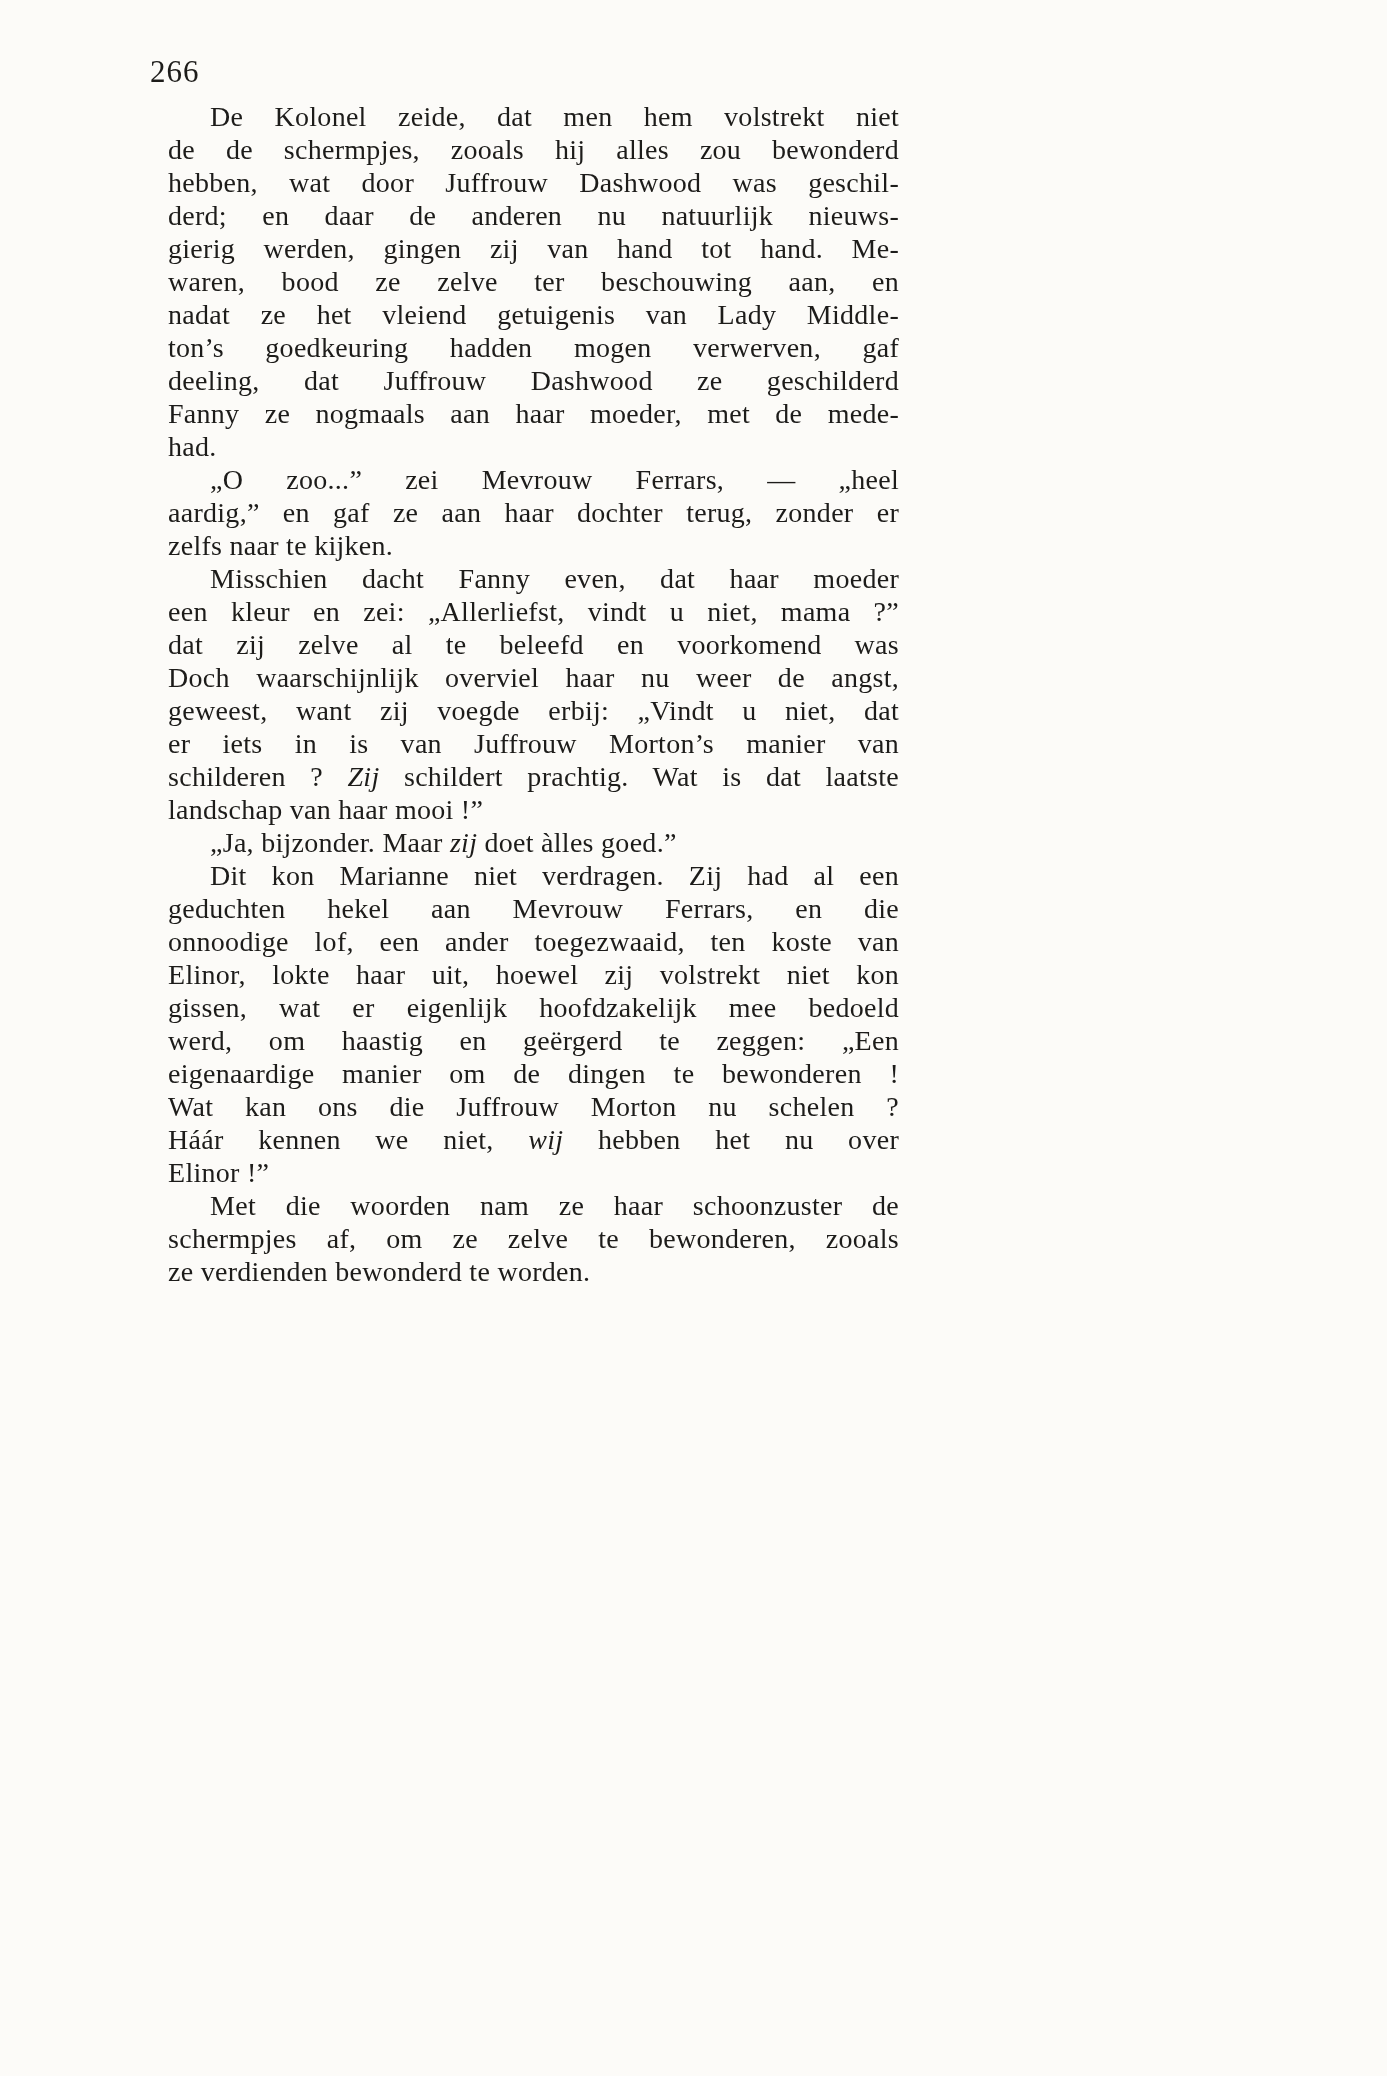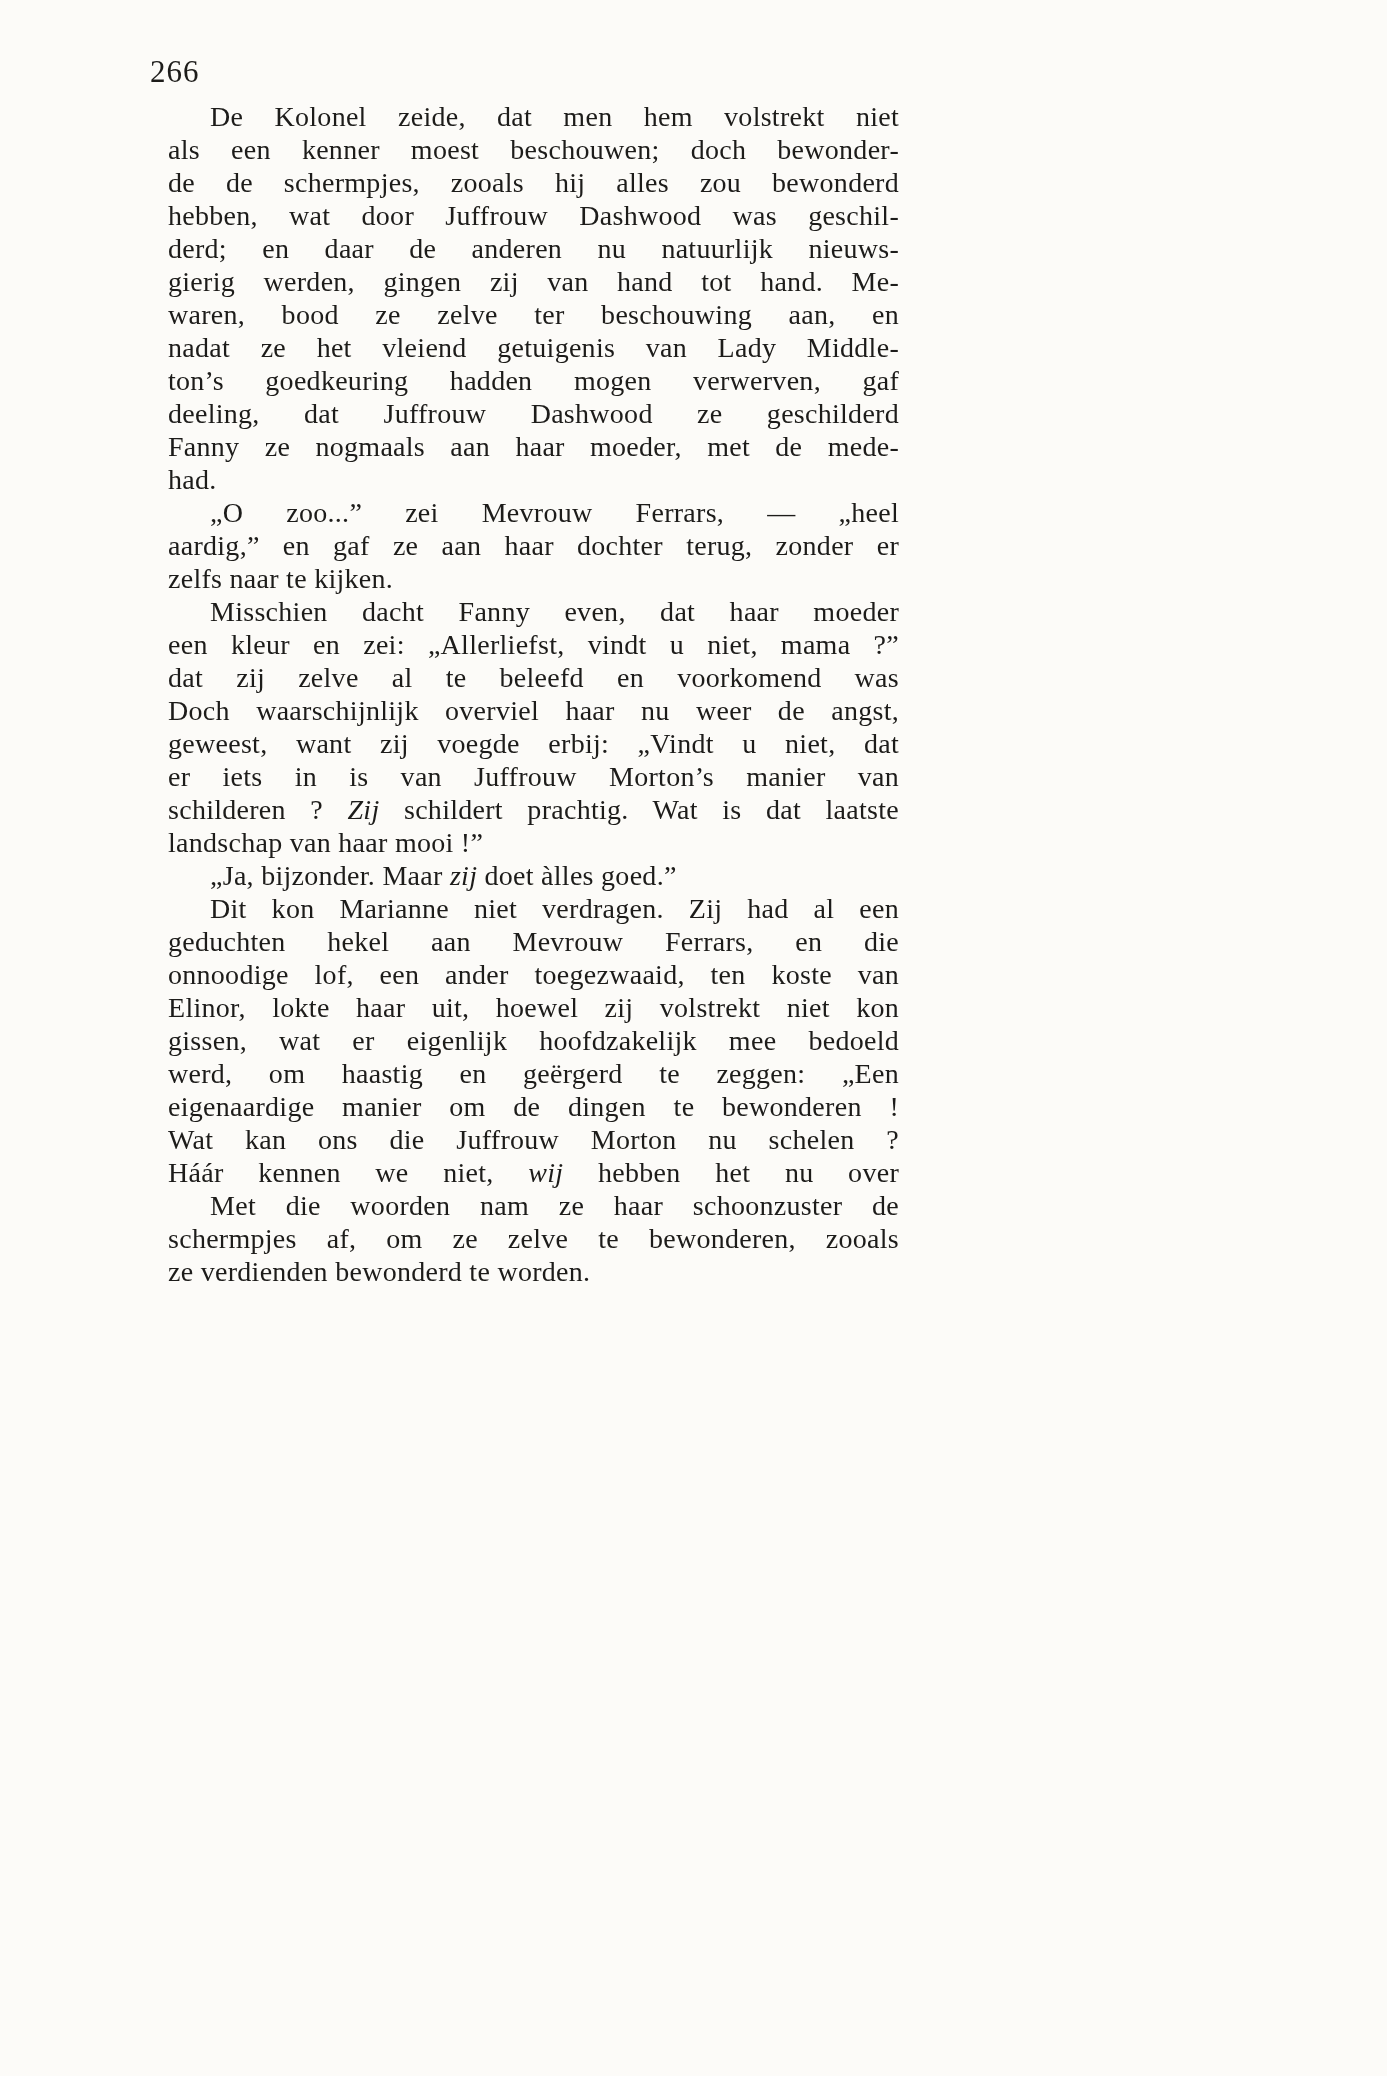--- a/index.html
+++ b/index.html
@@ -57,21 +57,20 @@
   }
 </style>
 </head>
 <body>
 
 <div class="page">
   <div class="page-number">266</div>
   <div class="text-block">
       <div class="para">
         <div class="line first">De Kolonel zeide, dat men hem volstrekt niet</div>
-        <div class="line">als een kenner moest beschouwen; doch bewonder-</div>
         <div class="line">de de schermpjes, zooals hij alles zou bewonderd</div>
         <div class="line">hebben, wat door Juffrouw Dashwood was geschil-</div>
         <div class="line">derd; en daar de anderen nu natuurlijk nieuws-</div>
         <div class="line">gierig werden, gingen zij van hand tot hand. Me-</div>
         <div class="line">waren, bood ze zelve ter beschouwing aan, en</div>
         <div class="line">nadat ze het vleiend getuigenis van Lady Middle-</div>
         <div class="line">ton’s goedkeuring hadden mogen verwerven, gaf</div>
         <div class="line">deeling, dat Juffrouw Dashwood ze geschilderd</div>
         <div class="line">Fanny ze nogmaals aan haar moeder, met de mede-</div>
         <div class="line last">had.</div>
@@ -97,20 +96,21 @@
       <div class="para">
         <div class="line first">Dit kon Marianne niet verdragen. Zij had al een</div>
         <div class="line">geduchten hekel aan Mevrouw Ferrars, en die</div>
         <div class="line">onnoodige lof, een ander toegezwaaid, ten koste van</div>
         <div class="line">Elinor, lokte haar uit, hoewel zij volstrekt niet kon</div>
         <div class="line">gissen, wat er eigenlijk hoofdzakelijk mee bedoeld</div>
         <div class="line">werd, om haastig en geërgerd te zeggen: „Een</div>
         <div class="line">eigenaardige manier om de dingen te bewonderen !</div>
         <div class="line">Wat kan ons die Juffrouw Morton nu schelen ?</div>
         <div class="line">Háár kennen we niet, <i>wij</i> hebben het nu over</div>
+        <div class="line last">Elinor !”</div>
       </div>
       <div class="para">
         <div class="line first">Met die woorden nam ze haar schoonzuster de</div>
         <div class="line">schermpjes af, om ze zelve te bewonderen, zooals</div>
         <div class="line last">ze verdienden bewonderd te worden.</div>
       </div>
     </div>
 </div>
 
 </body></html>

